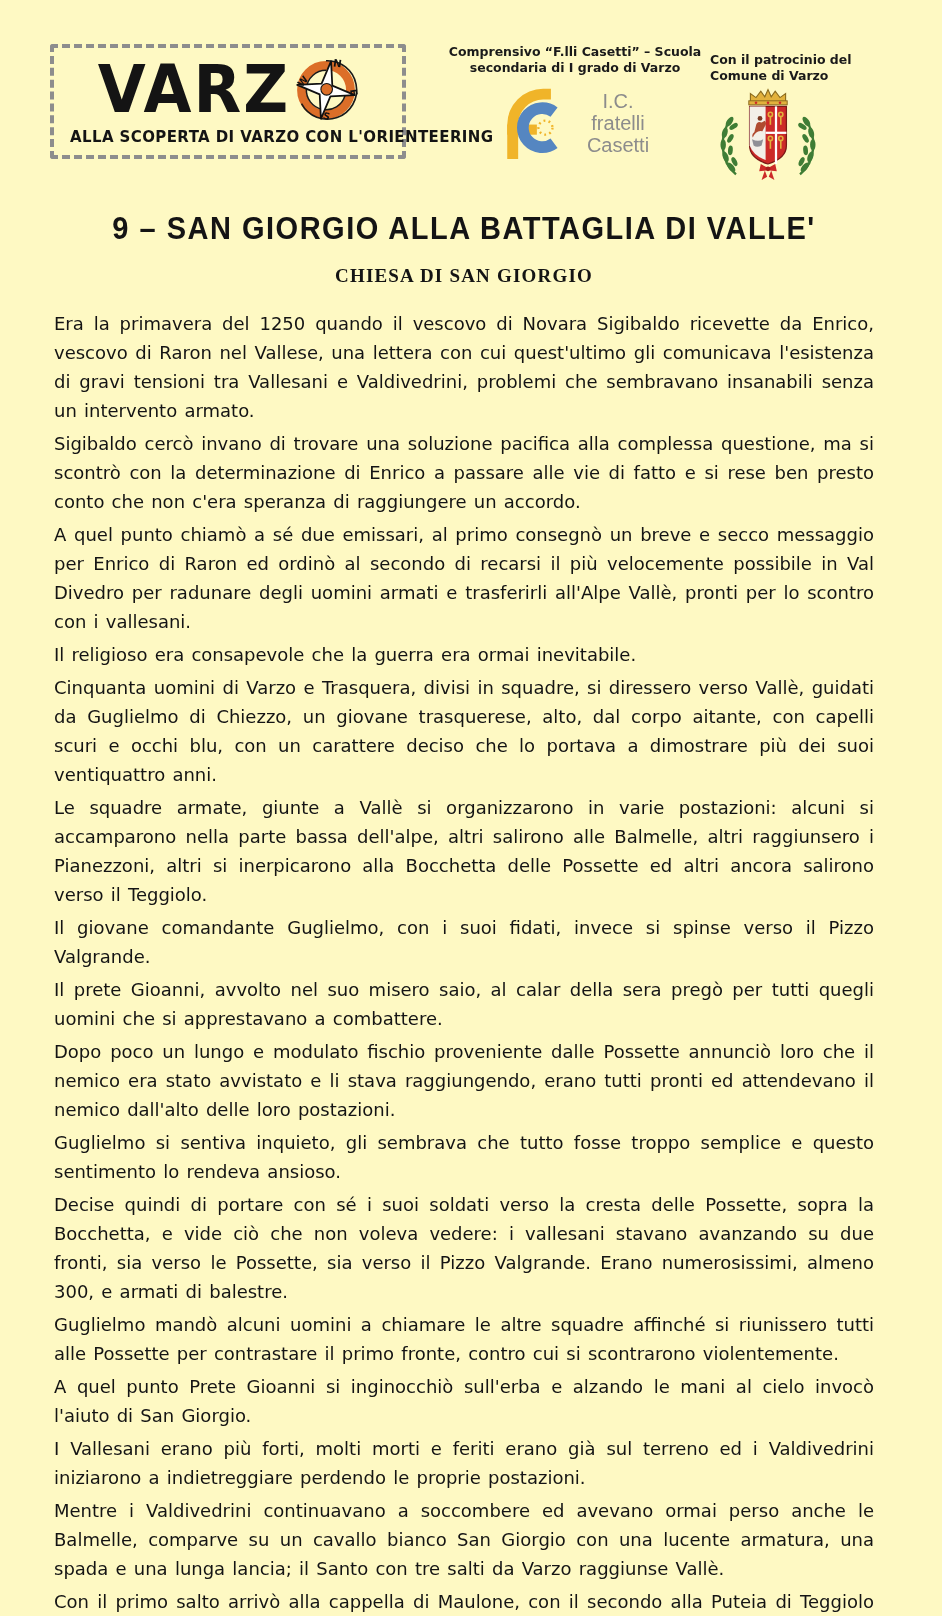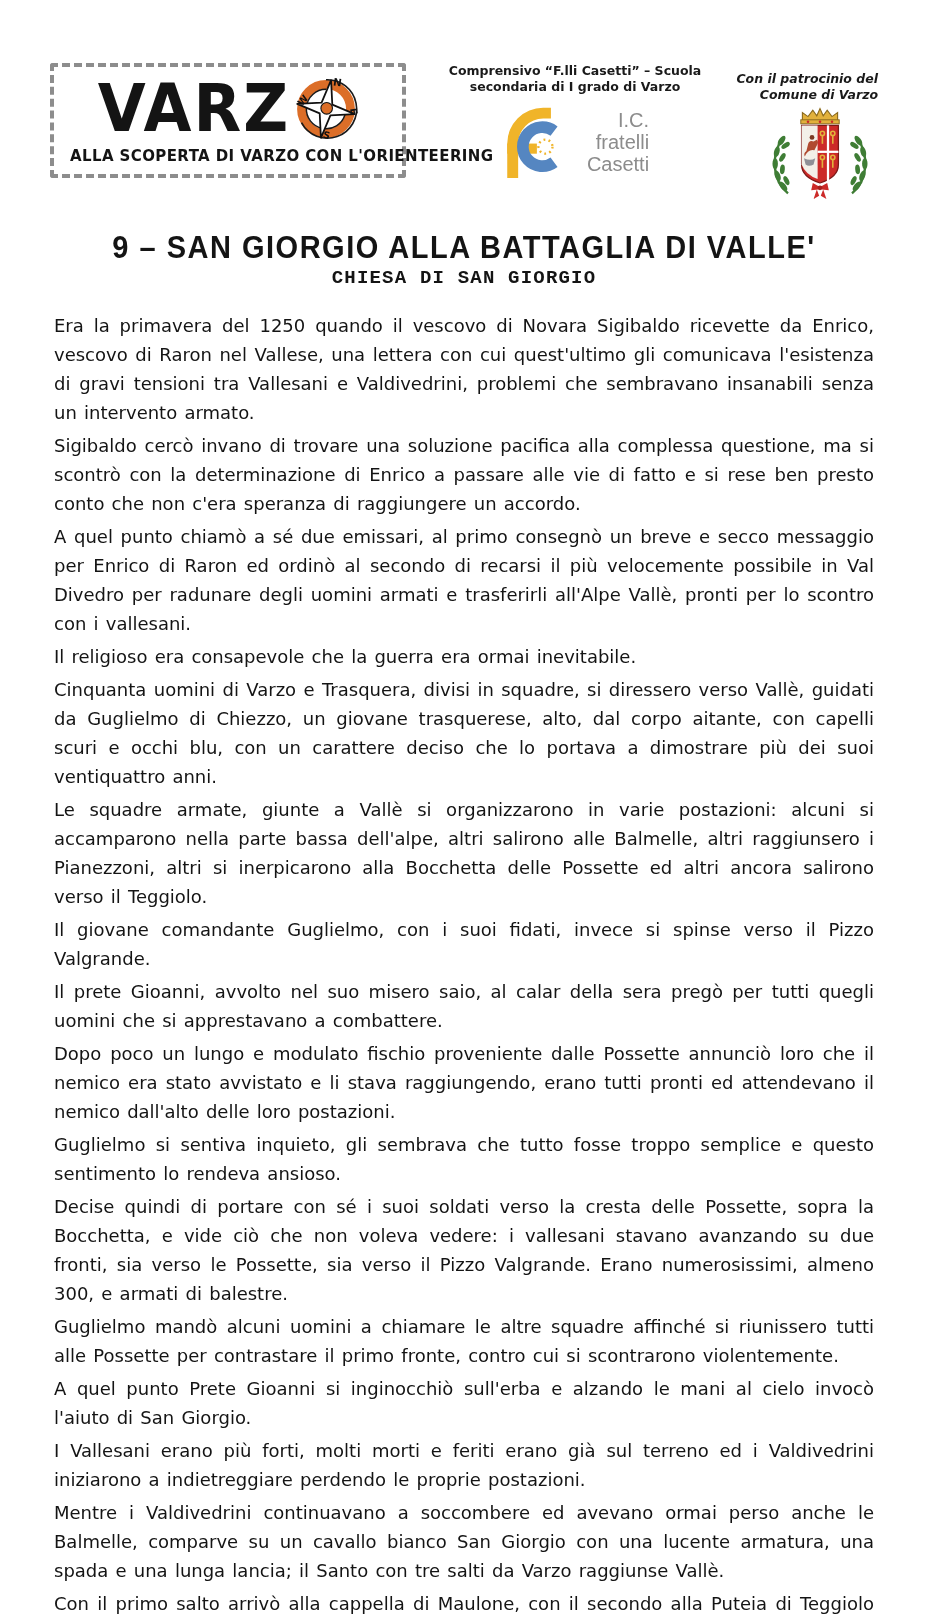--- a/index.html
+++ b/index.html
@@ -1,18 +1,18 @@
 <!DOCTYPE html>
 <html lang="it"><head>
 <meta charset="utf-8">
 <style>
   html,body{margin:0;padding:0;background:#e8e8e8;}
   .page{
-    width:942px;height:1616px;margin:0 auto;background:#ffffff;
-    box-sizing:border-box;padding:63px 64px 30px 50px;overflow:hidden;
+    width:942px;height:1616px;margin:0 auto;background:#fef9c3;
+    box-sizing:border-box;padding:44px 64px 30px 50px;overflow:hidden;
     font-family:"DejaVu Sans",sans-serif;color:#141414;position:relative;
   }
   
   .header{display:flex;align-items:flex-start;}
   .logo-box{
     border:4px dashed #8d8d8d;border-radius:3px;
     width:356px;box-sizing:border-box;padding:8px 14px 9px 16px;flex:0 0 auto;
   }
   .wordmark-row{display:flex;align-items:center;justify-content:center;}
   .wordmark{
@@ -24,34 +24,34 @@
     font-size:15px;font-weight:700;letter-spacing:.4px;margin-top:4px;
     white-space:nowrap;
   }
   .header-center{
     width:270px;margin-left:34px;text-align:center;flex:0 0 auto;
   }
   .small-caption{font-size:12.5px;line-height:16px;font-weight:600;color:#1a1a1a;}
   .ic-logo{display:flex;align-items:center;justify-content:center;margin-top:8px;gap:8px;}
   .ic-mark{width:78px;height:78px;}
   .ic-text{
-    text-align:right;color:#8c8c8c;font-family:"Liberation Sans",sans-serif;
+    text-align:center;color:#8c8c8c;font-family:"Liberation Sans",sans-serif;
     font-size:20px;line-height:22px;font-weight:400;
   }
-  .header-right{flex:1;text-align:right;padding-top:8px;font-style:italic;}
+  .header-right{flex:1;text-align:left;padding-top:8px;}
   .coat{width:116px;height:104px;margin-top:4px;}
   
   .title-block{text-align:center;margin-top:16px;}
   .title-main{
     font-family:"Liberation Sans",sans-serif;font-weight:700;font-size:29px;
     letter-spacing:1.5px;margin:0;transform:scaleY(1.08);
   }
   .title-sub{
-    font-family:Liberation Mono, monospace;font-weight:700;font-size:19px;
-    letter-spacing:1.2px;margin:3px 0 0 0;
+    font-family:Liberation Serif, serif;font-weight:700;font-size:19px;
+    letter-spacing:1.2px;margin:20px 0 0 0;
   }
   
   .article{
     margin-top:22px;font-size:18px;line-height:29px;
     text-align:justify;text-justify:inter-word;
   }
   .article p{margin:4px;word-spacing:1.5px;}
 </style>
 </head>
 <body>

